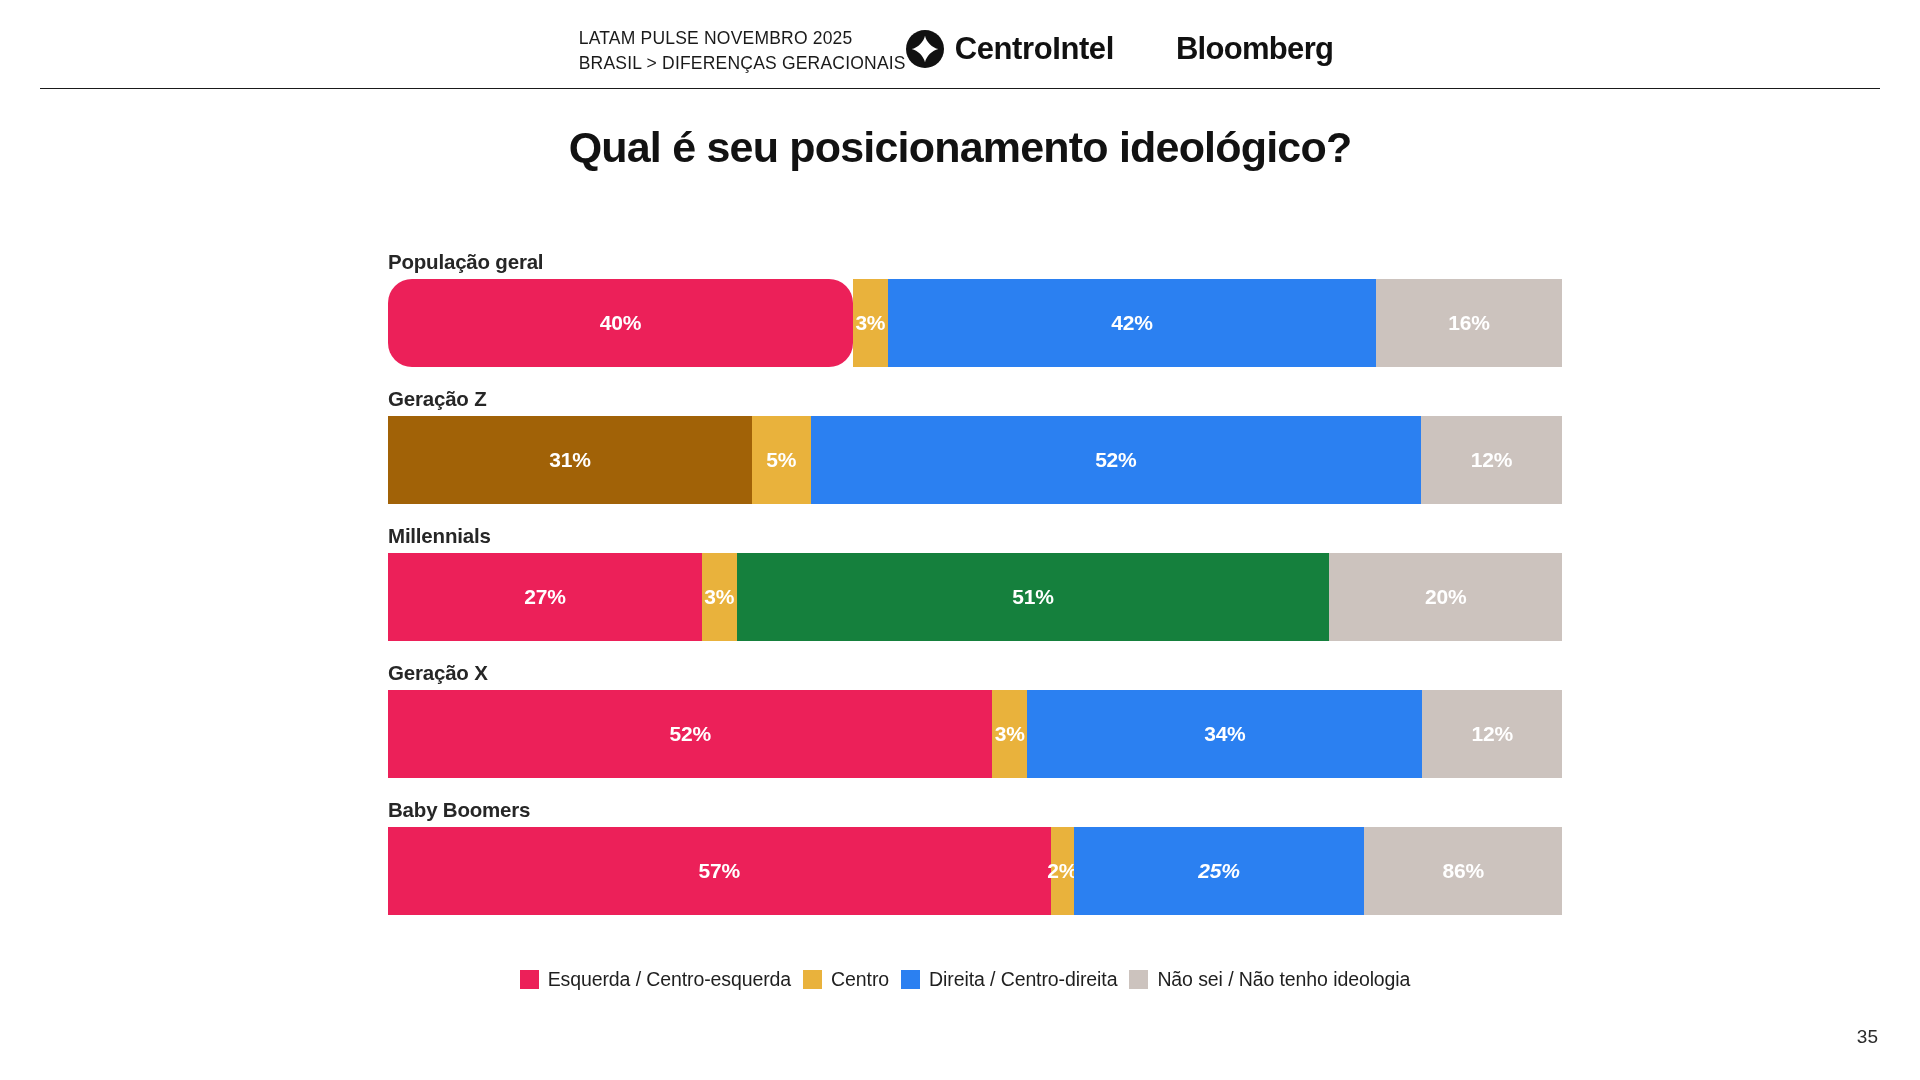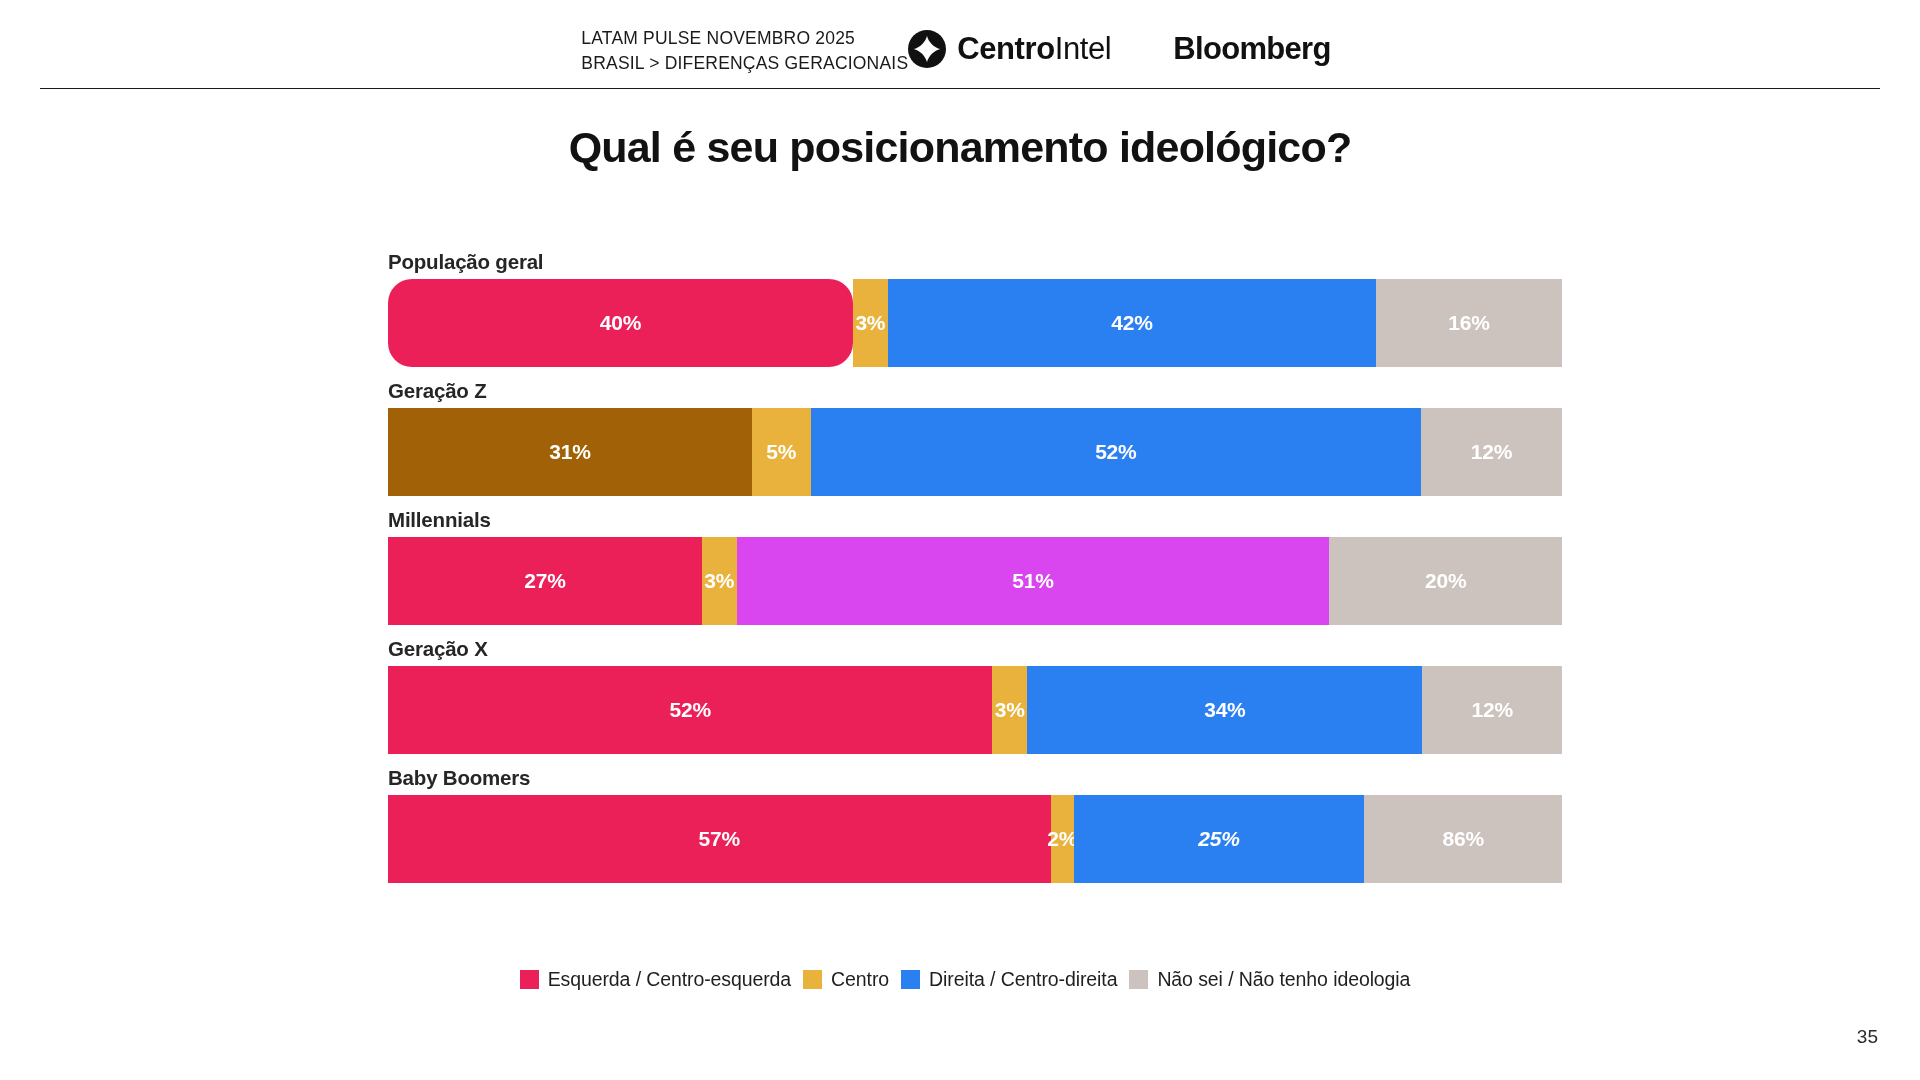--- a/index.html
+++ b/index.html
@@ -39,21 +39,21 @@
   }
   .atlas-logo { display: flex; align-items: center; gap: 11px; }
   .atlas-mark { width: 38px; height: 38px; display: block; }
   .atlas-word {
     font-size: 31px;
     letter-spacing: -0.4px;
     color: #111111;
     white-space: nowrap;
   }
   .atlas-word b { font-weight: 700; }
-  .atlas-word span { font-weight: 400; }
+  .atlas-word span { font-weight: 700; }
   .bloomberg-word {
     font-size: 31px;
     font-weight: 700;
     letter-spacing: -0.7px;
     color: #111111;
     white-space: nowrap;
   }
   .header-rule {
     position: absolute;
     left: 40px; right: 40px; top: 88px;
@@ -72,21 +72,21 @@
     color: #121212;
   }
 
   
   .chart {
     position: absolute;
     left: 368px;
     top: 250px;
     width: 1194px;
   }
-  .group { margin-bottom: 12px; padding-left: 20px; }
+  .group { margin-bottom: 20px; padding-left: 20px; }
   .group-label {
     font-size: 20.5px;
     font-weight: 700;
     color: #262626;
     letter-spacing: -0.2px;
     margin-bottom: 5px;
   }
   .bar {
     display: flex;
     width: 100%;
@@ -203,21 +203,21 @@
       </div>
       <div class="group">
         <div class="group-label">Millennials</div>
         <div class="bar">
           <div class="seg" style="width: 26.7327%; background: rgb(236, 32, 89);">
             <span class="seg-label">27%</span>
           </div>
           <div class="seg" style="width: 2.9703%; background: rgb(233, 178, 60);">
             <span class="seg-label">3%</span>
           </div>
-          <div class="seg" style="width: 50.495%; background: #d946ef;">
+          <div class="seg" style="width: 50.495%; background: #15803d;">
             <span class="seg-label">51%</span>
           </div>
           <div class="seg" style="width: 19.802%; background: rgb(204, 195, 190);">
             <span class="seg-label">20%</span>
           </div>
         </div>
       </div>
       <div class="group">
         <div class="group-label">Geração X</div>
         <div class="bar">

